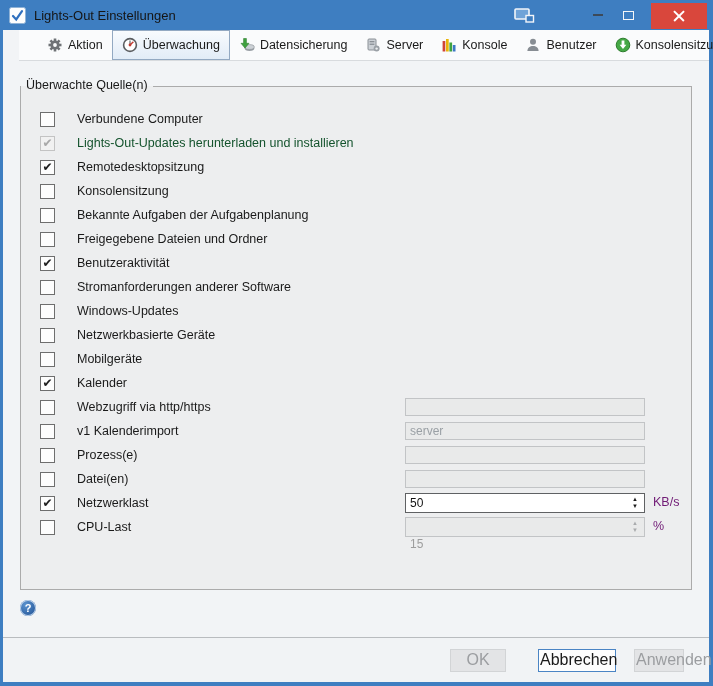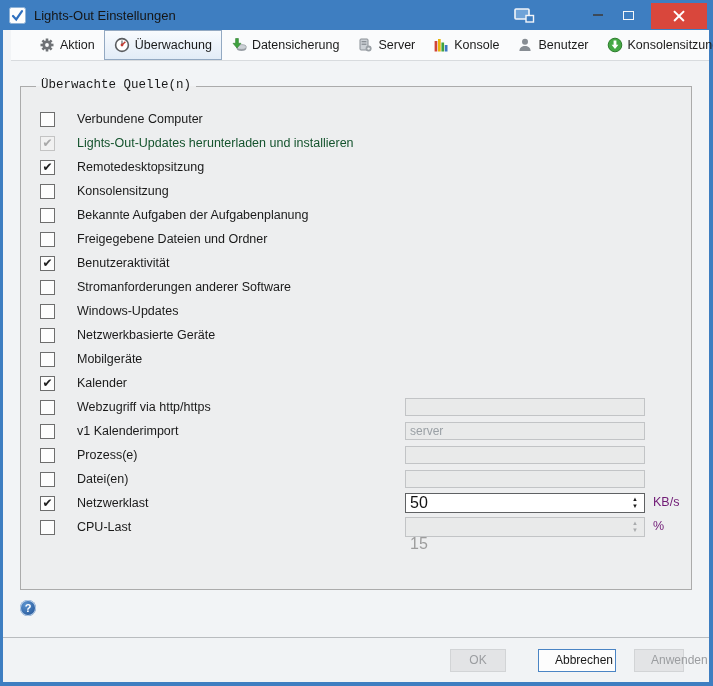--- a/index.html
+++ b/index.html
@@ -19,69 +19,69 @@
   .capbtn { width:31px; height:30px; display:flex; align-items:center; justify-content:center; cursor:default; }
   .capbtn .dash { width:10px; height:2px; background:#3c4a5a; }
   .capbtn .sq { width:11px; height:9px; border:1.5px solid #f4f6f8; background:transparent; }
   .capbtn.close { width:56px; height:26px; background:var(--close-red,#D9473C); margin:2px 6px 0 7px; position:relative; }
   .capbtn.close i { position:absolute; left:50%; top:50%; width:14px; height:1.8px; background:#fff; }
   .capbtn.close i.a { transform:translate(-50%,-50%) rotate(45deg); }
   .capbtn.close i.b { transform:translate(-50%,-50%) rotate(-45deg); }
   
   .frame { position:absolute; top:30px; left:3px; right:4px; bottom:4px; background:#f2f4f6; }
   
-  .tabstrip { position:absolute; top:0; left:8px; right:0; height:31px; background:#fafbfc;
+  .tabstrip { position:absolute; top:0; left:16px; right:0; height:31px; background:#fafbfc;
               border-bottom:1px solid #d8dbde; display:flex; align-items:stretch; padding-left:19px; }
   .tab { display:flex; align-items:center; gap:5px; padding:0 9px; white-space:nowrap; cursor:default; }
   .tab.active { background:linear-gradient(#f8fbfe,#e2ecf7); border:1px solid #93a9c2; }
   .tab-ico { width:16px; height:16px; display:inline-flex; }
   .tab-ico svg { width:16px; height:16px; }
   .tab-arrows { margin-left:auto; display:flex; align-items:center; gap:15px; padding-right:13px; }
   .tab-arrows span { font-size:9px; line-height:9px; }
   .arrow-left { color:#5a5a5a; }
   
   .groupbox { position:absolute; left:17px; top:56px; width:672px; height:504px;
               background:#edeeef; border:1px solid #ababab; }
-  .legend { position:absolute; top:-9px; left:15px; padding:0 5px; color:#1a1a1a;
-            background:linear-gradient(to bottom,#f2f4f6 55%,#edeeef 55%);font-family:Liberation Mono, monospace; }
+  .legend { position:absolute; top:-9px; left:0; padding:0 5px; color:#1a1a1a;
+            background:linear-gradient(to bottom,#f2f4f6 55%,#edeeef 55%); }
   .rows { position:absolute; inset:0; padding-top:20px; }
   .row { position:relative; height:24px; display:flex; align-items:center; padding-left:19px; }
   .cb { width:15px; height:15px; background:#fdfdfd; border:1px solid #6e6e6e; flex:0 0 auto;
         display:flex; align-items:center; justify-content:center;
         font-size:12px; line-height:12px; color:#1c1c1c; }
   .cb.dis { border-color:#c3c3c3; background:#f1f1f1; color:#a8a8a8; }
   .cb-label { margin-left:22px; white-space:nowrap; }
   .row.disabled .cb-label { color:#14532d; }
   
   .tfield { position:absolute; left:384px; top:3px; width:240px; height:18px;
             background:#e9eaea; border:1px solid #c2c4c6; font-size:12px; line-height:16px;
             padding-left:4px; color:#1a1a1a; overflow:hidden; }
   .tfield.ph { color:#9aa0a5; }
   .spinfield { position:absolute; left:384px; top:2px; width:240px; height:20px;
                background:#fff; border:1px solid #5f6163; }
-  .spinfield .spin-val { position:absolute; left:4px; top:0; font-size:16px; line-height:18px; color:#121212; }
+  .spinfield .spin-val { position:absolute; left:4px; top:0; font-size:12px; line-height:18px; color:#121212; }
   .spins { position:absolute; right:2px; top:2px; width:14px; text-align:center; }
   .spins i { display:block; font-style:normal; font-size:6px; line-height:7px; color:#1a1a1a; }
   .spinfield.dis { background:#e9eaea; border-color:#c2c4c6; }
   .spinfield.dis .spin-val { color:#9d9d9d;margin-top:17px; }
   .spinfield.dis .spins i { color:#a9abad; }
   .unit { position:absolute; left:632px; top:4px; color:#701a75; }
   
   .help { position:absolute; left:17px; top:570px; display:flex; align-items:center; gap:7px;
           color:var(--link-blue,#3A6FB8); cursor:pointer; }
   .help-ico { width:16px; height:16px; border-radius:50%;
               background:radial-gradient(circle at 35% 30%, #5b93cf, #1d4c8f);
               color:#fff; font-size:11px; font-weight:bold; line-height:16px; text-align:center;
               box-shadow:0 0 0 1px #b9cfe8 inset; flex:0 0 auto; }
   
   .footer { position:absolute; left:0; right:0; top:607px; bottom:0; background:#f1f3f5;
             border-top:1px solid #b9bcbf; display:flex; align-items:center; justify-content:flex-end;
             padding-right:25px; }
-  .btn { height:23px; font-size:12px; font-family:inherit; color:#1a1a1a; text-align:center;
-         background:#fdfdfd; border:1px solid #4a84c4; padding:0 16px; }
+  .btn { height:23px; font-size:16px; font-family:inherit; color:#1a1a1a; text-align:center;
+         background:#fdfdfd; border:1px solid #4a84c4; padding:0 1px; }
   .btn.dis { background:#e3e4e6; border:1px solid #d2d4d6; color:#9b9da0; }
   .btn-ok { width:56px; margin-right:32px; }
   .btn-cancel { width:78px; margin-right:18px; }
   .btn-apply { width:50px; }
 </style>
 </head>
 <body>
 
 <div class="window">
 

